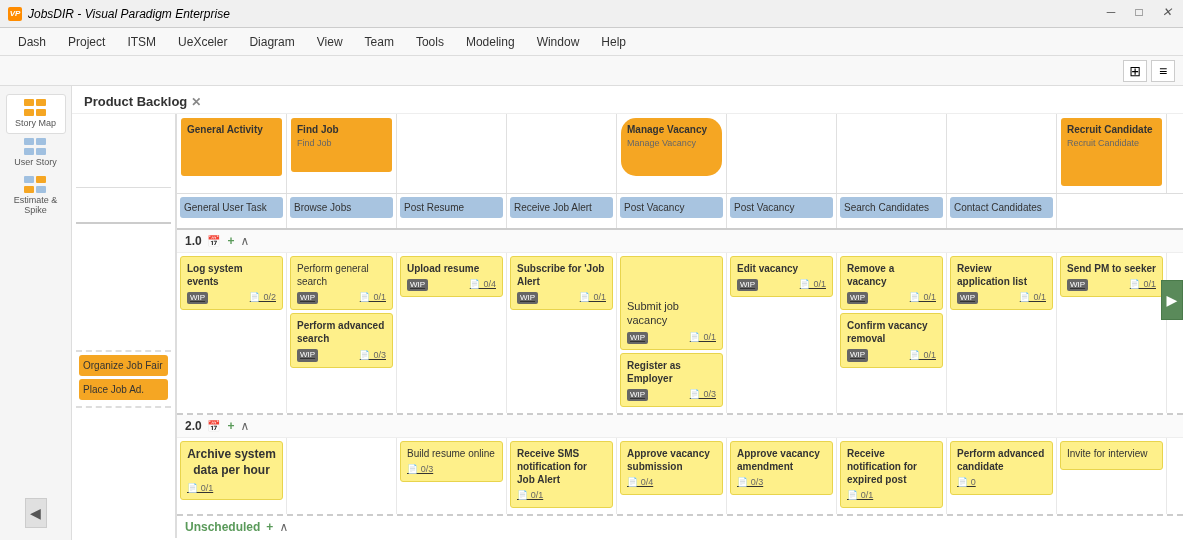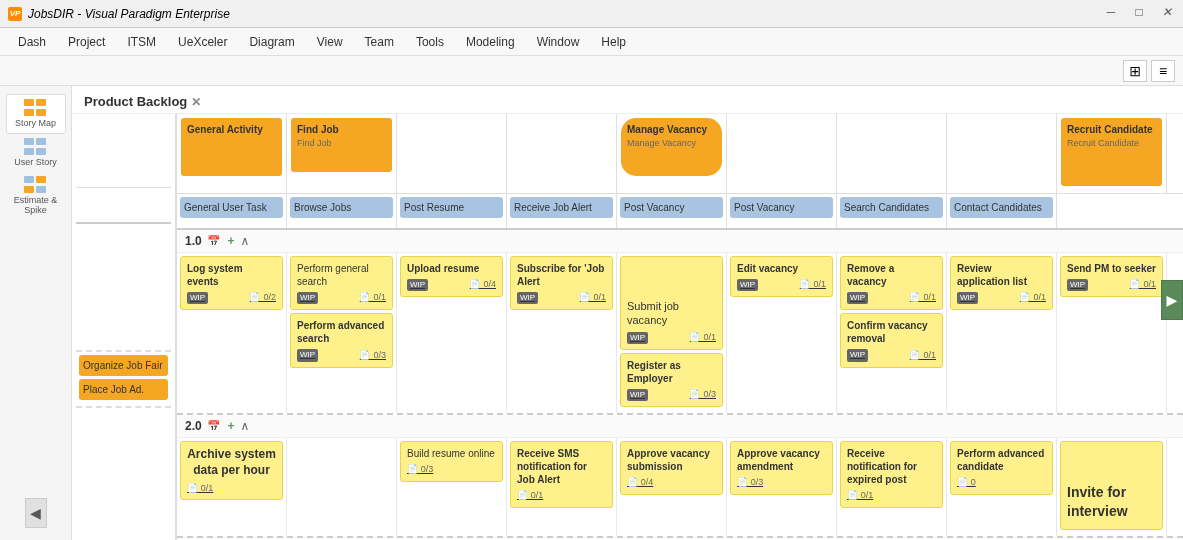--- a/index.html
+++ b/index.html
@@ -432,21 +432,21 @@
             <div class="card card-yellow">
               <div style="font-size:10px; font-weight:bold;">Perform advanced candidate</div>
               <div class="card-footer">
                 <span class="task-count">📄 0</span>
               </div>
             </div>
           </div>
 
           <div style="width:110px; min-width:110px; border-right:1px solid #e8e8e8; padding:3px;">
             <div class="card card-yellow">
-              <div style="font-size:14px; font-weight:bold;margin-top:36px;">Invite for interview</div>
+              <div style="font-size:10px; font-weight:normal;">Invite for interview</div>
               <div class="card-footer">
                 <span class="task-count"></span>
               </div>
             </div>
           </div>
 
           <div style="width:110px; min-width:110px;"></div>
         </div>
 
         <div class="unscheduled-header">

